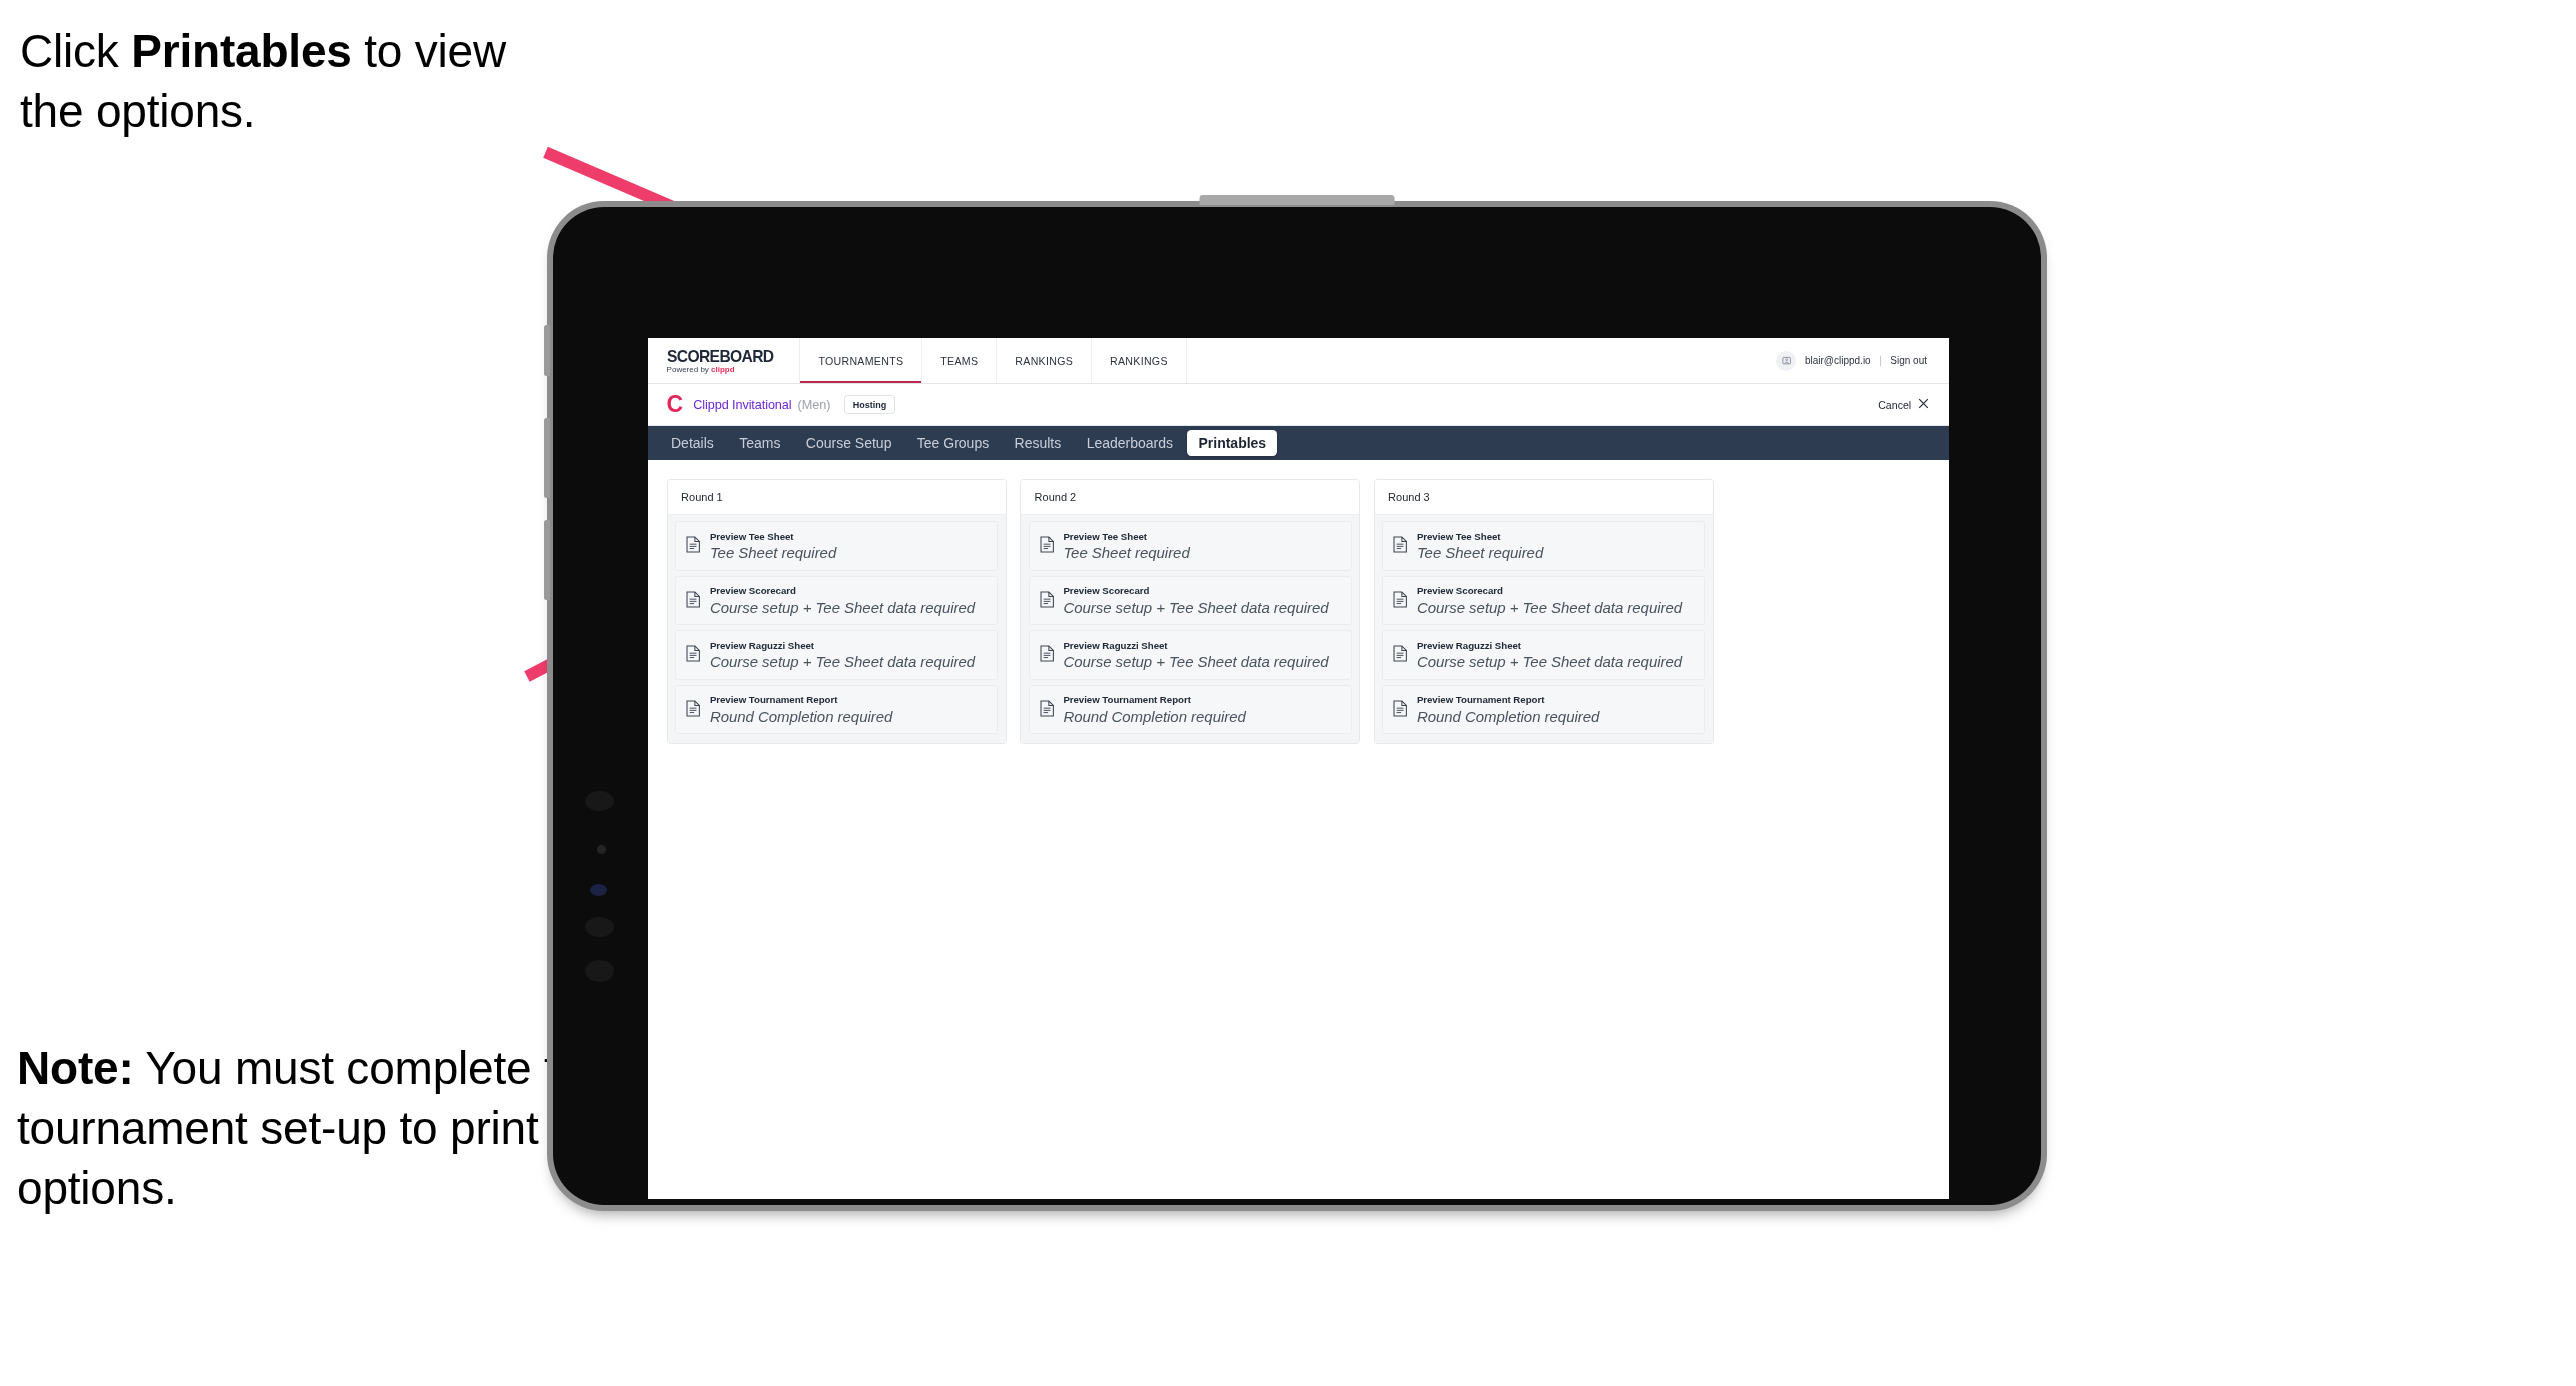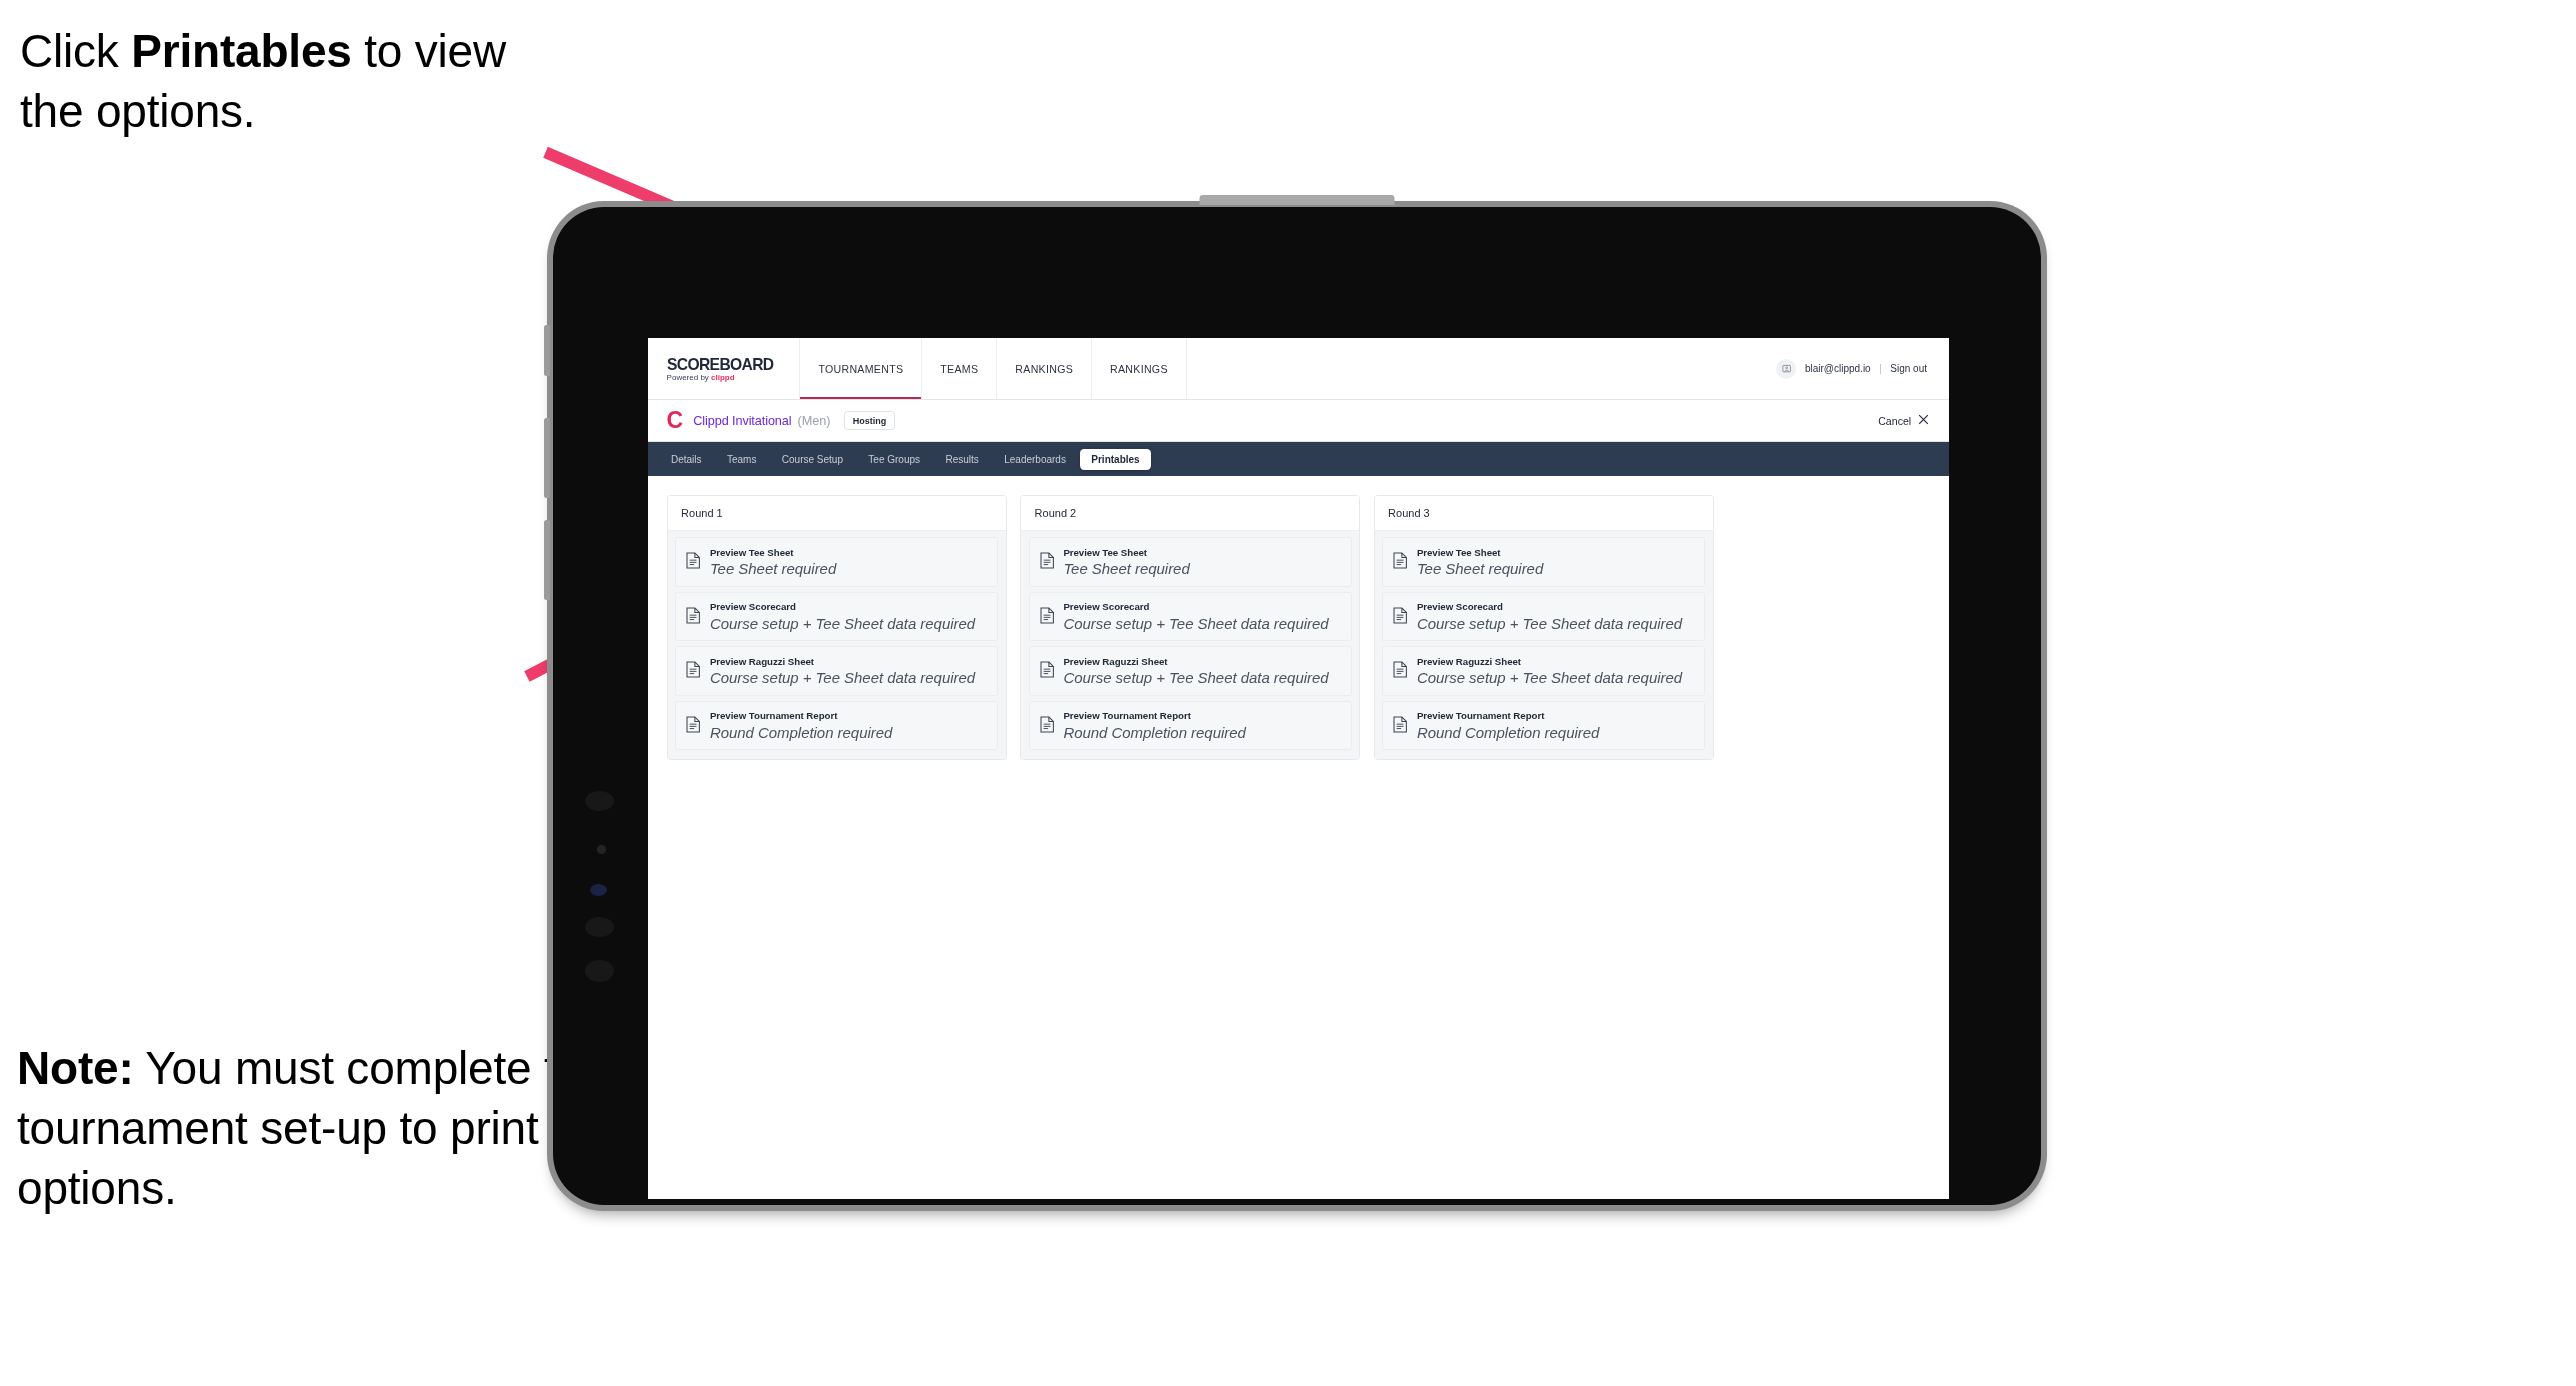--- a/index.html
+++ b/index.html
@@ -73,21 +73,21 @@
   #screen {
     position: absolute;
     left: 95px; top: 131px;
     width: 1301px; height: 861px;
     background: #ffffff;
     overflow: hidden;
   }
 
   
   #topnav {
-    height: 62px;
+    height: 46px;
     background: #ffffff;
     border-bottom: 0.8px solid #e3e5e8;
     display: flex;
     align-items: stretch;
     position: relative;
   }
   #brand {
     display: flex; flex-direction: column; justify-content: center;
     padding: 0 17px 0 18.6px;
     border-right: 0.8px solid #eceef0;
@@ -170,21 +170,21 @@
 
   
   #tabstrip {
     height: 34px;
     background: #2e3c52;
     display: flex; align-items: center;
     padding: 0 12px;
     gap: 3.4px;
   }
   .tab {
-    font-size: 10px;
+    font-size: 14px;
     color: #c8cedb;
     padding: 5px 11px;
     border-radius: 4.2px;
     white-space: nowrap;
   }
   .tab.active {
     background: #ffffff;
     color: #1d2533;
     font-weight: 700;
     box-shadow: 0 0.8px 2.5px rgba(0,0,0,0.25);

